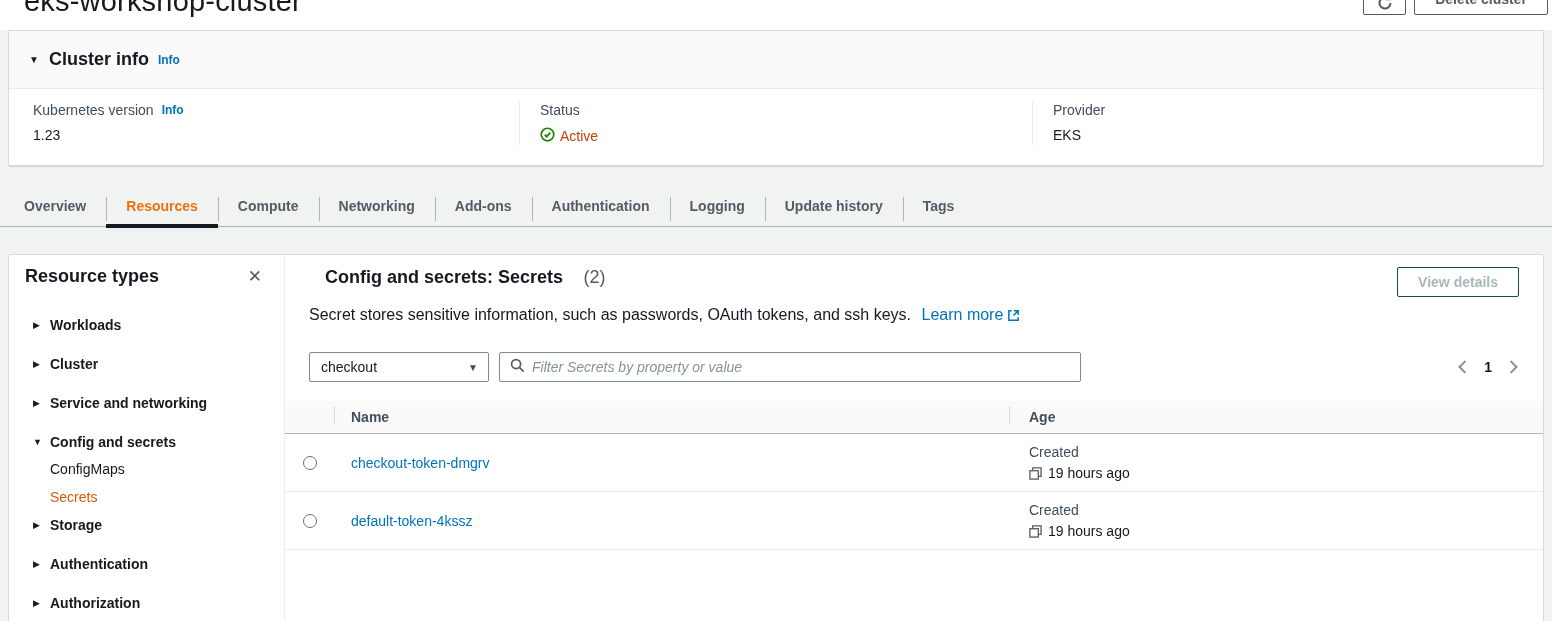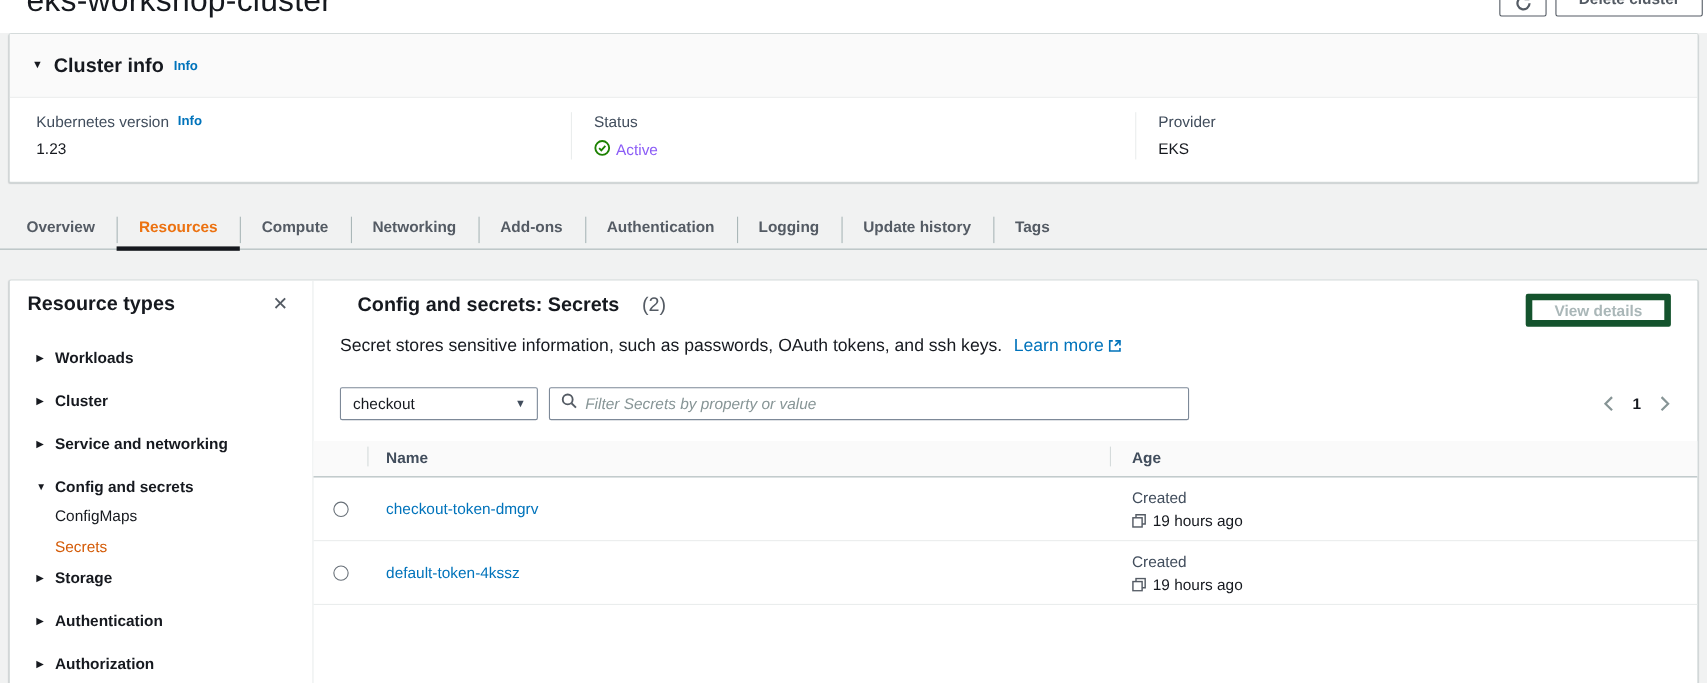--- a/index.html
+++ b/index.html
@@ -22,21 +22,21 @@
   .card-title { font-size:18px; font-weight:700; color:#16191f; }
   .info-link { font-size:12px; font-weight:700; color:#0073bb; margin-left:9px; cursor:pointer; }
   .card-body { display:flex; padding:13px 0 20px; background:#fff; }
   .field { padding-left:24px; }
   .field-1 { width:510px; }
   .field-2 { width:513px; border-left:1px solid #eaeded; padding-left:20px; }
   .field-3 { flex:1; border-left:1px solid #eaeded; padding-left:20px; }
   .field-label { font-size:14px; color:#414d5c; display:flex; align-items:center; }
   .field-label .info-link { margin-left:8px; }
   .field-value { margin-top:9px; font-size:14px; color:#16191f; display:flex; align-items:center; }
-  .status-active { color:#8b5cf6; }
+  .status-active { color:#c2410c; }
   .status-active svg { margin-right:5px; }
 
   
   .tabs { display:flex; margin-top:22px; padding-left:24px; border-bottom:1px solid #aab7b8; }
   .tab { position:relative; padding:10px 20px 12px; font-size:14px; font-weight:700; color:#545b64; cursor:pointer; white-space:nowrap; }
   .tab:first-child { padding-left:0; }
   .tab + .tab::before { content:""; position:absolute; left:0; top:9px; width:1px; height:24px; background:#aab7b8; }
   .tab.active { color:#ec7211; }
   .tab.active::after { content:""; position:absolute; left:0; right:0; bottom:-2px; height:4px; background:#16191f; }
   .tab:first-child.active::after { left:0; }
@@ -55,21 +55,21 @@
   .res-label { font-size:14px; font-weight:700; color:#16191f; }
   .res-children { list-style:none; margin:-12px 0 10px 25px; }
   .res-child { font-size:14px; color:#16191f; line-height:15px; margin-bottom:13px; cursor:pointer; }
   .res-child.selected { color:#d45b07; font-weight:400; }
 
   
   .main { flex:1; padding:12px 24px 0; display:flex; flex-direction:column; min-width:0; }
   .main-header { display:flex; align-items:flex-start; justify-content:space-between; }
   .main-title { font-size:18px; font-weight:700; color:#16191f;margin-left:16px; }
   .main-count { font-weight:400; color:#545b64; }
-  .btn-disabled { border:6px solid #14532d; color:#aab7b8; cursor:default; height:30px; }
+  .btn-disabled { border:1px solid #14532d; color:#aab7b8; cursor:default; height:30px; }
   .main-desc { margin-top:9px; font-size:16px; color:#16191f; }
   .learn-more { color:#0073bb; cursor:pointer; margin-left:6px; }
   .ext-icon { display:inline-block; vertical-align:-2px; margin-left:4px; }
 
   .filter-row { margin-top:26px; display:flex; align-items:center; }
   .select-box { width:180px; height:30px; border:1px solid #7d8998; border-radius:2px; background:#fff; display:flex; align-items:center; justify-content:space-between; padding:0 10px 0 11px; font-size:14px; color:#16191f; cursor:pointer; }
   .select-caret { font-size:10px; color:#414d5c; }
   .search-box { width:582px; height:30px; border:1px solid #7d8998; border-radius:2px; background:#fff; display:flex; align-items:center; margin-left:10px; padding:0 10px; }
   .search-box svg { flex-shrink:0; margin-right:7px; }
   .search-input { border:none; outline:none; flex:1; font-size:14px; font-family:"Liberation Sans",sans-serif; color:#16191f; background:transparent; }

